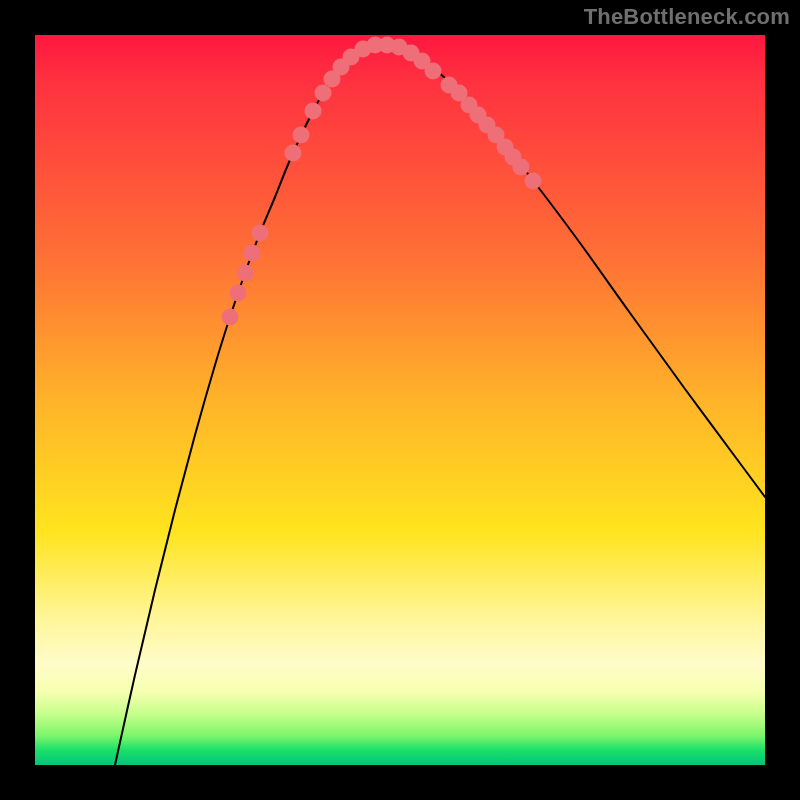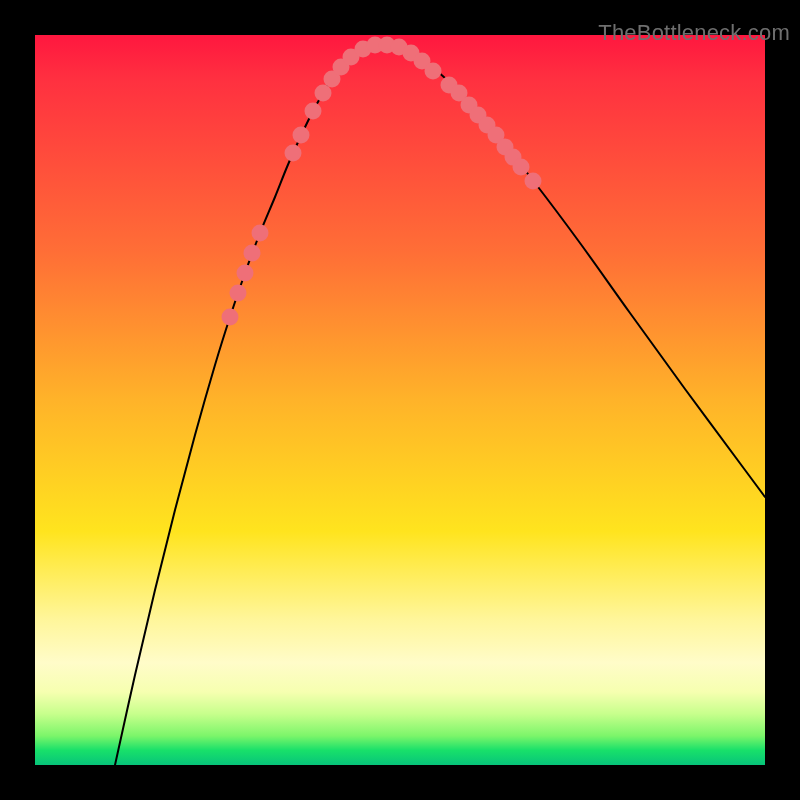--- a/index.html
+++ b/index.html
@@ -37,26 +37,26 @@
       #fffcc9 86%,
       #f6ffb0 90%,
       #c7ff8c 93%,
       #7cf56a 96%,
       #18e06a 98%,
       #07c47a 100%
     );
   }
   .watermark {
     position: absolute;
-    top: 20px;
+    top: 4px;
     right: 10px;
     color: #6f6f6f;
     font-size: 22px;
     letter-spacing: 0.2px;
-    font-weight: 400;
+    font-weight: 700;
   }
   svg.curve {
     position: absolute;
     left: 0;
     top: 0;
     width: 730px;
     height: 730px;
     overflow: visible;
   }
 </style>

